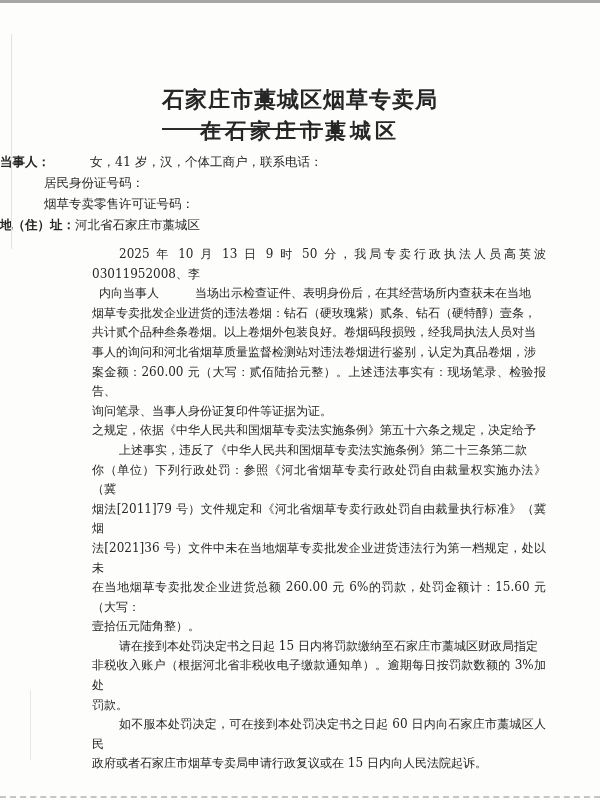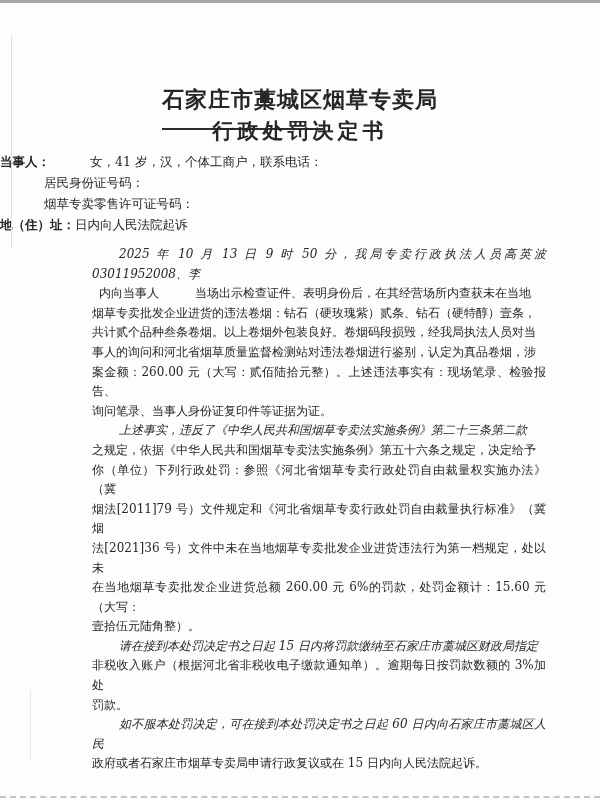--- a/index.html
+++ b/index.html
@@ -23,53 +23,53 @@
   .doc-type { font-size:21px; font-weight:bold; letter-spacing:4px; margin-top:7px; line-height:24px; }
   .doc-number { font-size:12px; margin-top:7px; line-height:15px; }
 
   .party-block { margin-top:8px; font-size:12.5px; line-height:21px; }
   .p-label { font-weight:bold; }
   .redact-gap { display:inline-block; width:40px; }
   .p-indent { padding-left:44px; }
 
   .body-block { margin-top:10px; padding:0 54px 0 92px; font-size:12px; line-height:19.6px; text-align:justify; }
   .bline { min-height:19.6px; }
-  .ind { text-indent:27px;font-style:italic; }
+  .ind { text-indent:27px; }
   .ind-sm { text-indent:7px; }
 </style>
 </head>
 <body>
 
 <div class="page">
   <div class="top-edge"></div>
   <div class="left-streak"></div>
   <div class="bl-streak"></div>
 
   <div class="title-block">
     <div class="doc-authority"><span class="underlined">石家庄市藁城区</span><span>烟草专卖局</span></div>
-    <div class="doc-type">行政处罚决定书</div>
+    <div class="doc-type">在石家庄市藁城区</div>
   </div>
 
   <div class="party-block">
     <div><span class="p-label">当事人：</span><span class="redact-gap"></span><span>女，41 岁，汉，个体工商户，联系电话：</span></div>
     <div class="p-indent">居民身份证号码：</div>
     <div class="p-indent">烟草专卖零售许可证号码：</div>
-    <div><span class="p-label">地（住）址：</span><span>日内向人民法院起诉</span></div>
+    <div><span class="p-label">地（住）址：</span><span>河北省石家庄市藁城区</span></div>
   </div>
 
   <div class="body-block">
     <div class="bline ind">2025 年 10 月 13 日 9 时 50 分，我局专卖行政执法人员高英波 03011952008、李</div>
     <div class="bline ind-sm">内向当事人　　　当场出示检查证件、表明身份后，在其经营场所内查获未在当地</div>
     <div class="bline">烟草专卖批发企业进货的违法卷烟：钻石（硬玫瑰紫）贰条、钻石（硬特醇）壹条，</div>
     <div class="bline">共计贰个品种叁条卷烟。以上卷烟外包装良好。卷烟码段损毁，经我局执法人员对当</div>
     <div class="bline">事人的询问和河北省烟草质量监督检测站对违法卷烟进行鉴别，认定为真品卷烟，涉</div>
     <div class="bline">案金额：260.00 元（大写：贰佰陆拾元整）。上述违法事实有：现场笔录、检验报告、</div>
     <div class="bline">询问笔录、当事人身份证复印件等证据为证。</div>
+    <div class="bline">之规定，依据《中华人民共和国烟草专卖法实施条例》第五十六条之规定，决定给予</div>
     <div class="bline ind">上述事实，违反了《中华人民共和国烟草专卖法实施条例》第二十三条第二款</div>
-    <div class="bline">之规定，依据《中华人民共和国烟草专卖法实施条例》第五十六条之规定，决定给予</div>
     <div class="bline">你（单位）下列行政处罚：参照《河北省烟草专卖行政处罚自由裁量权实施办法》（冀</div>
     <div class="bline">烟法[2011]79 号）文件规定和《河北省烟草专卖行政处罚自由裁量执行标准》（冀烟</div>
     <div class="bline">法[2021]36 号）文件中未在当地烟草专卖批发企业进货违法行为第一档规定，处以未</div>
     <div class="bline">在当地烟草专卖批发企业进货总额 260.00 元 6%的罚款，处罚金额计：15.60 元（大写：</div>
     <div class="bline">壹拾伍元陆角整）。</div>
     <div class="bline ind">请在接到本处罚决定书之日起 15 日内将罚款缴纳至石家庄市藁城区财政局指定</div>
     <div class="bline">非税收入账户（根据河北省非税收电子缴款通知单）。逾期每日按罚款数额的 3%加处</div>
     <div class="bline">罚款。</div>
     <div class="bline ind">如不服本处罚决定，可在接到本处罚决定书之日起 60 日内向石家庄市藁城区人民</div>
     <div class="bline">政府或者石家庄市烟草专卖局申请行政复议或在 15 日内向人民法院起诉。</div>

